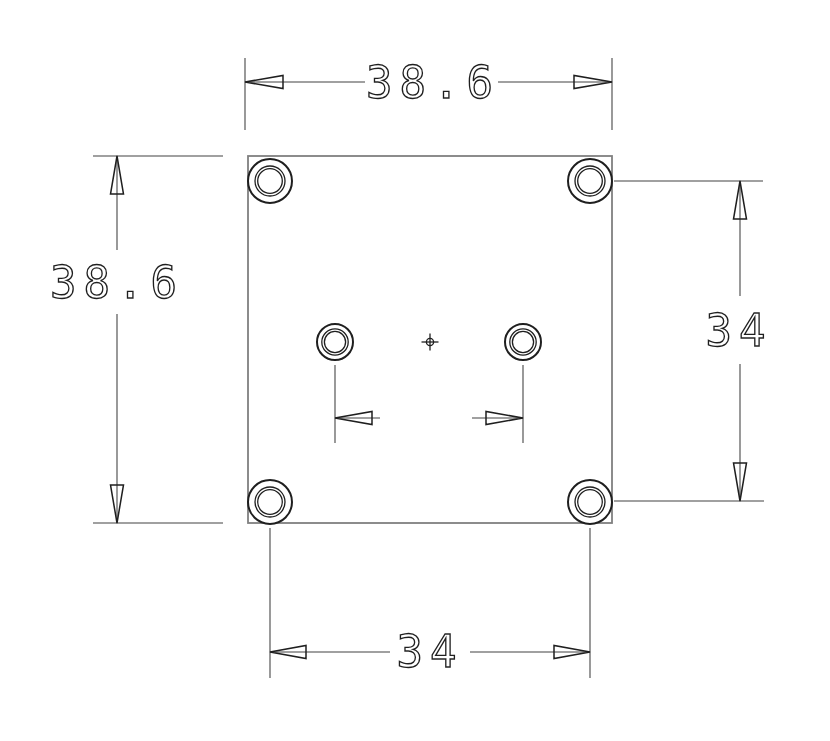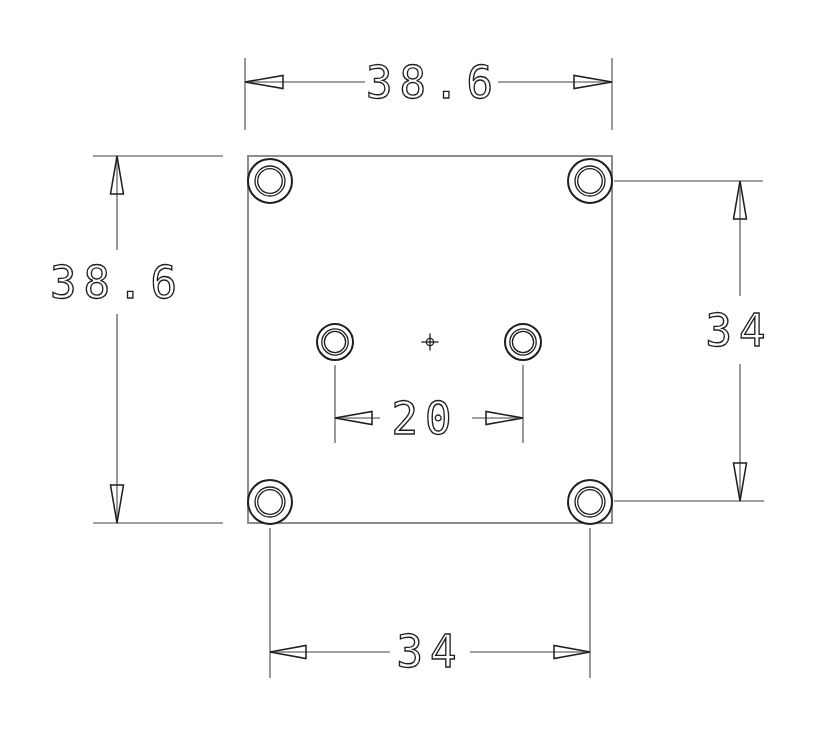--- a/index.html
+++ b/index.html
@@ -121,16 +121,15 @@
       <line x1="421.5" y1="342" x2="438.5" y2="342"></line>
     </g>
   </svg>
 
   <div class="dim-text" style="left:433px;top:83px;">38.6</div>
 
   <div class="dim-text" style="left:117px;top:283px;">38.6</div>
 
   <div class="dim-text" style="left:739px;top:331px;">34</div>
 
-  <div class="dim-text" style="left:425px;top:419px;">20</div>
 
   <div class="dim-text" style="left:430px;top:652px;">34</div>
 </div>
 
 </body></html>

